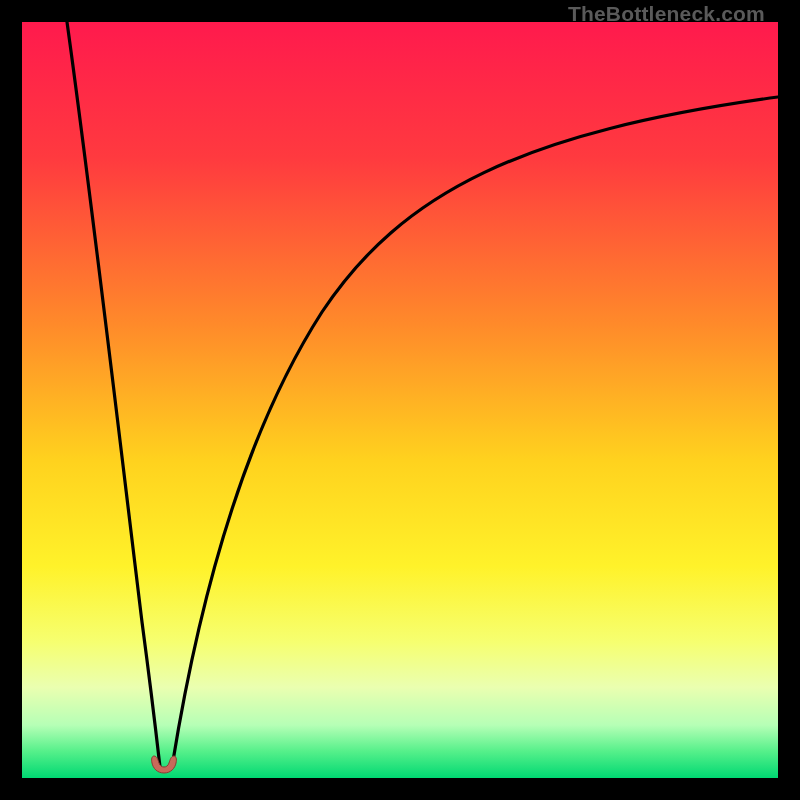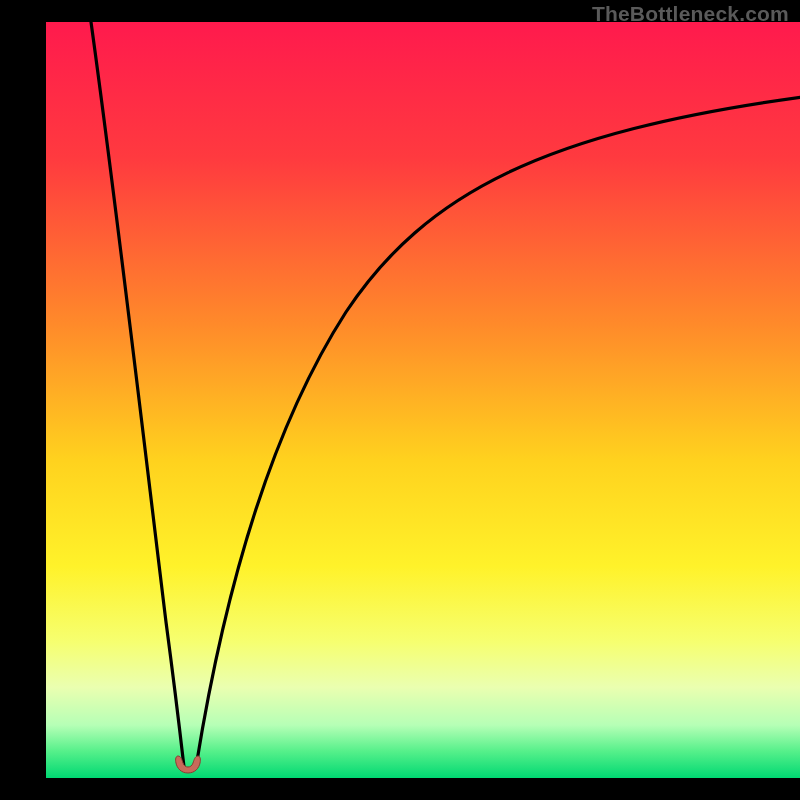--- a/index.html
+++ b/index.html
@@ -8,21 +8,20 @@
     width: 800px;
     height: 800px;
     background: #000;
     overflow: hidden;
   }
   .frame {
     position: relative;
     width: 775px;
     height: 800px;
     background: #000;
-    margin-left: 24px;
   }
   .plot {
     position: absolute;
     left: 22px;
     top: 22px;
     width: 756px;
     height: 756px;
     overflow: hidden;
   }
   .gradient {

